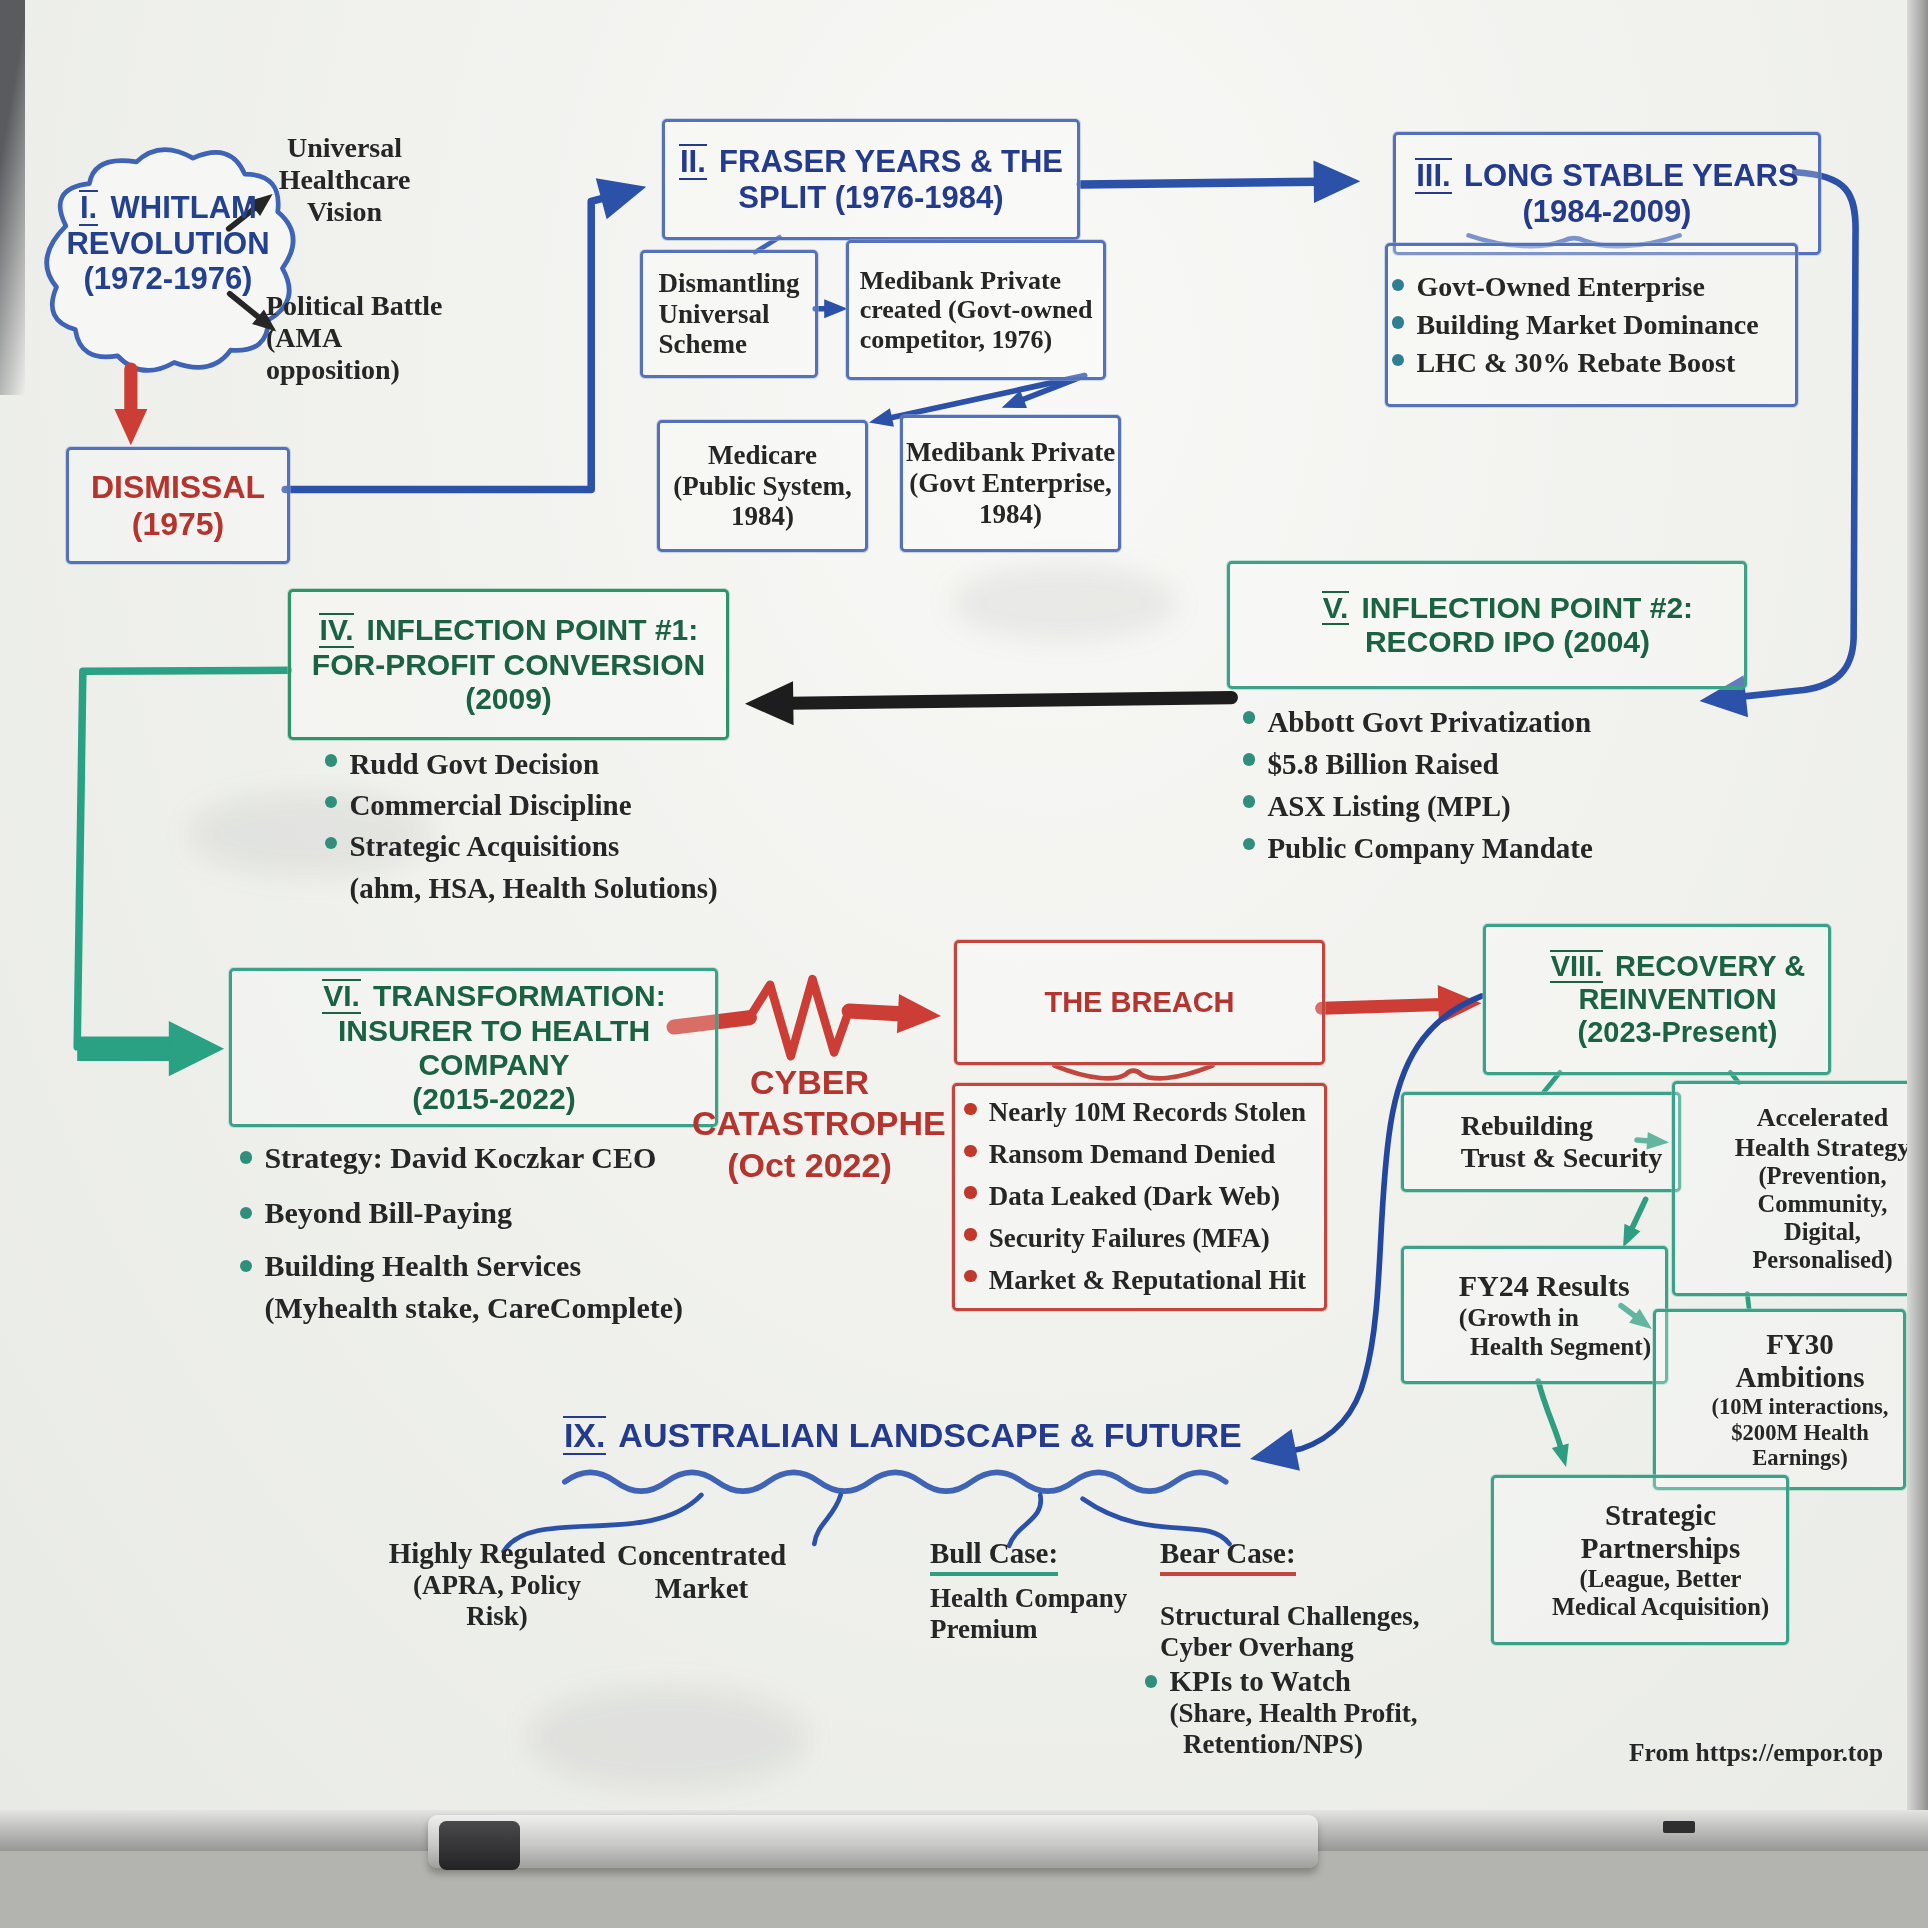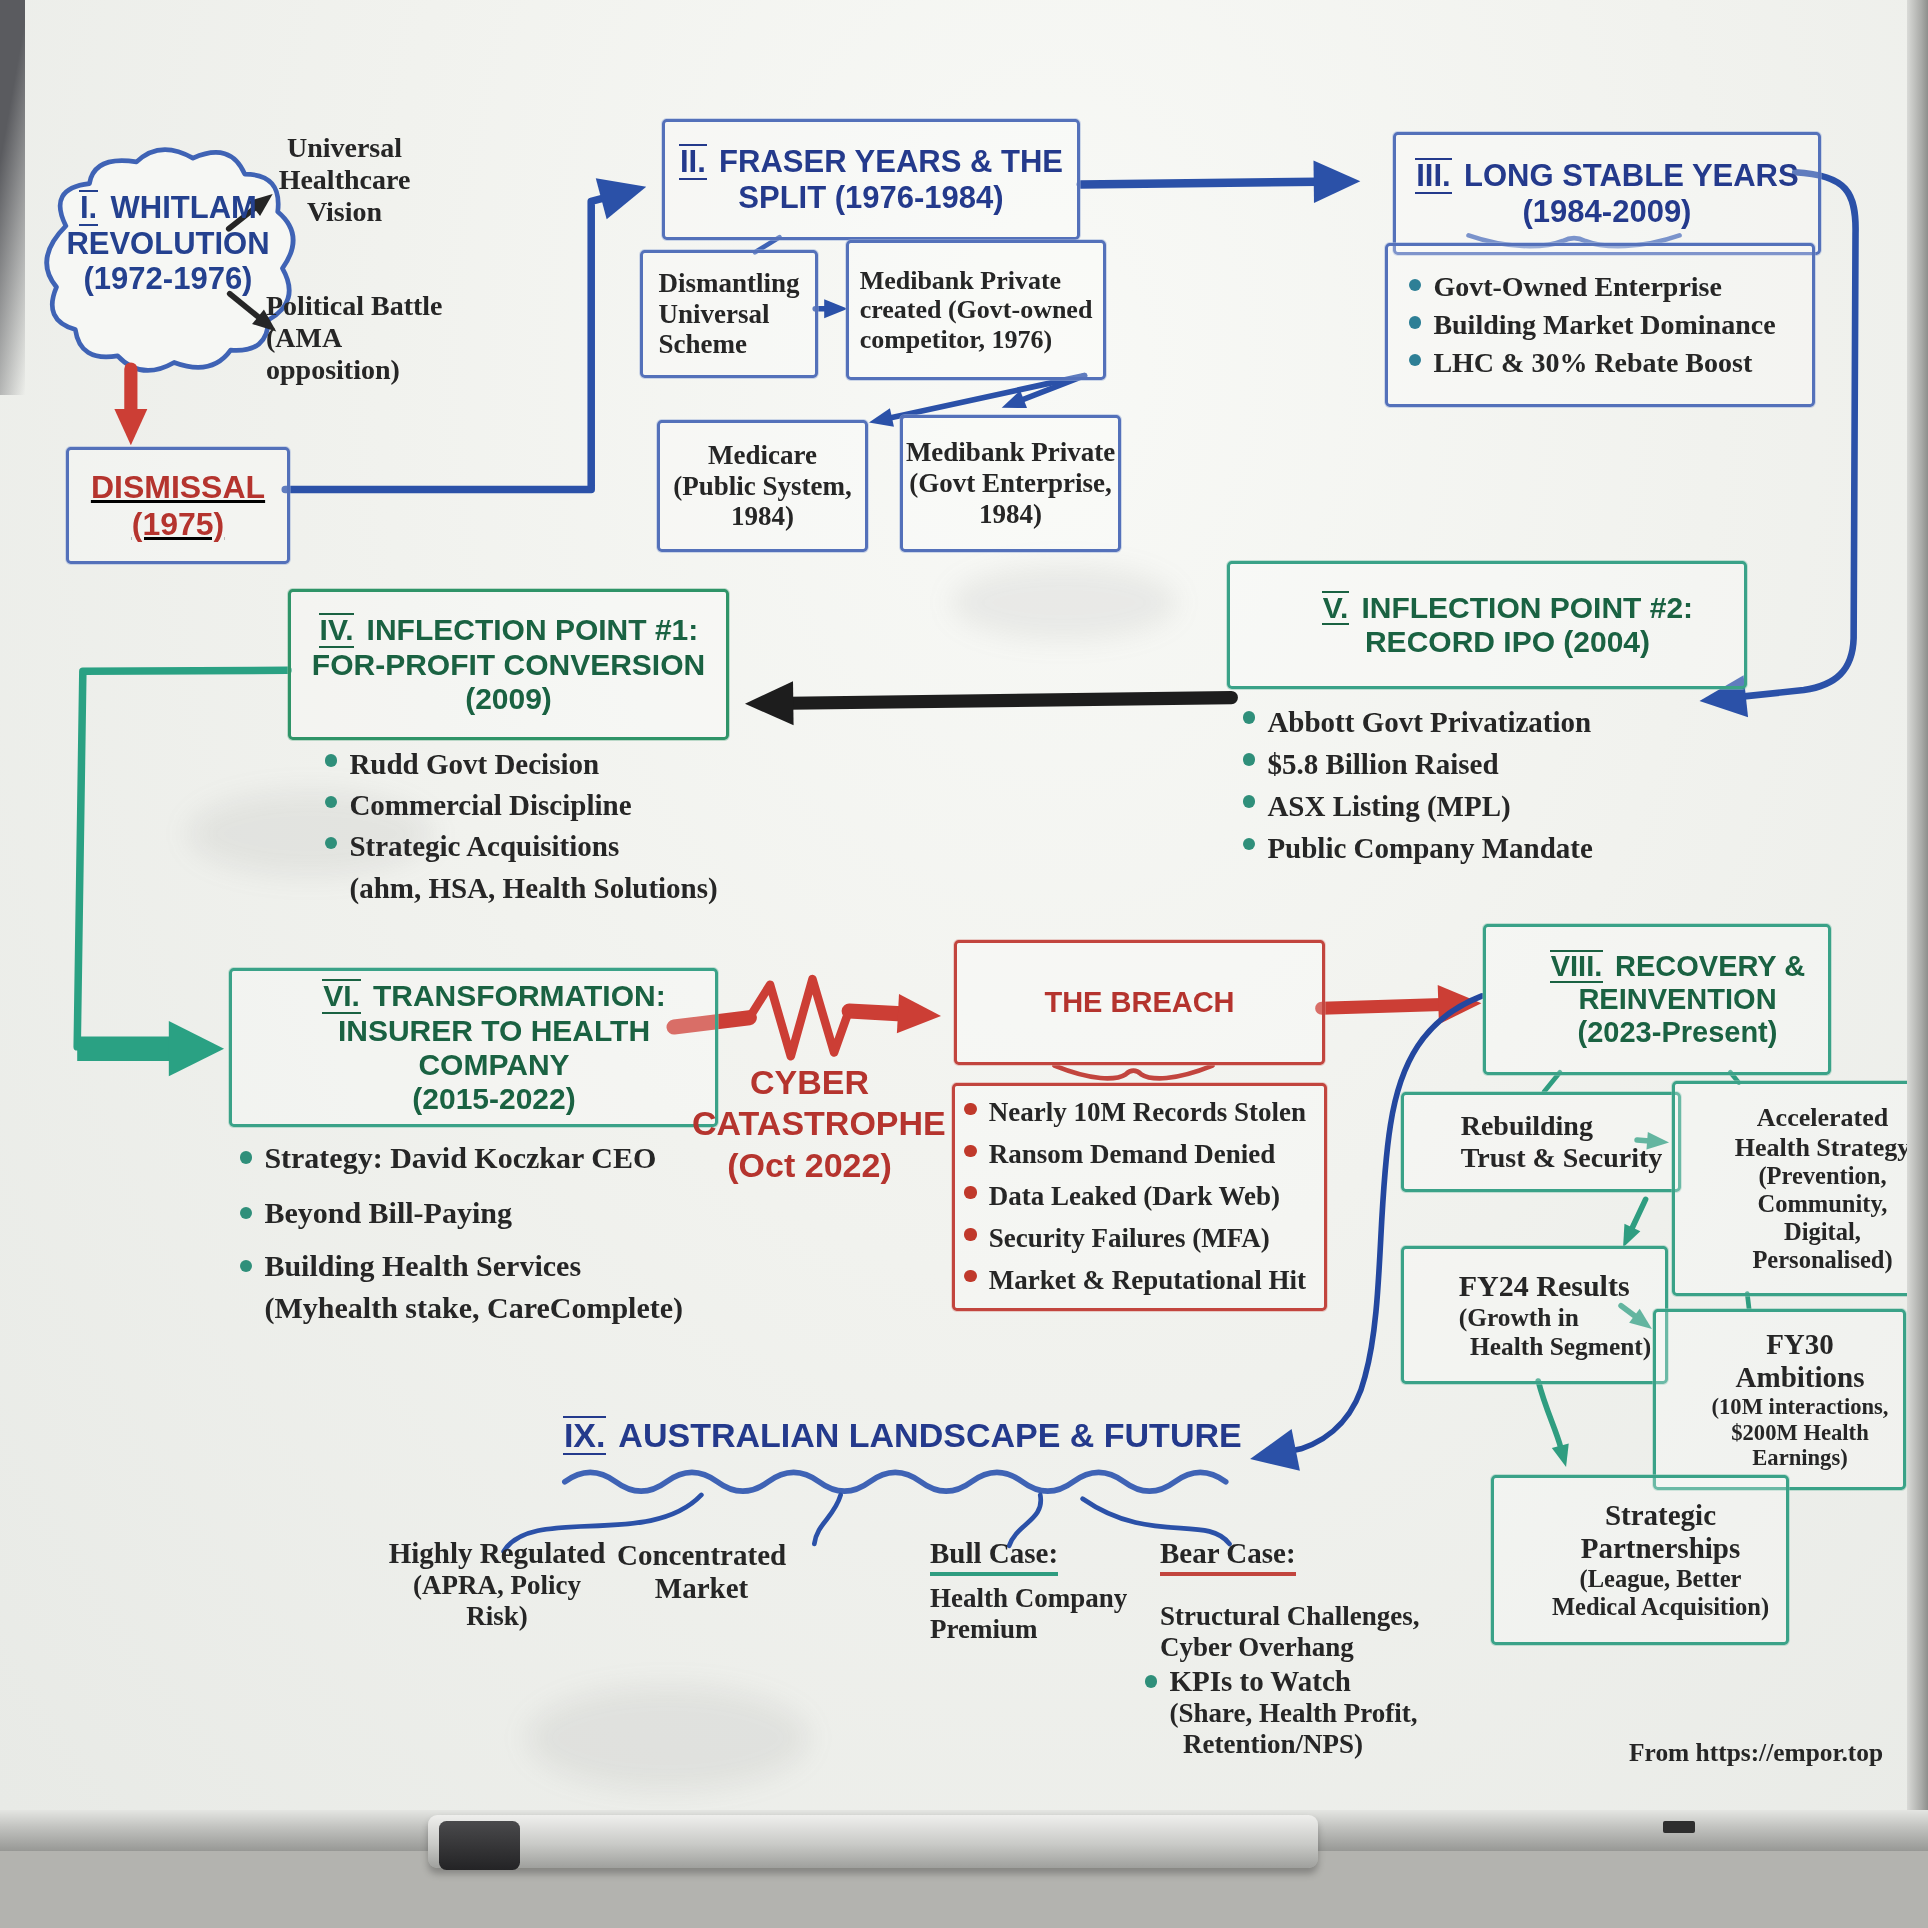--- a/index.html
+++ b/index.html
@@ -189,21 +189,21 @@
     <div>Universal</div>
     <div>Healthcare</div>
     <div>Vision</div>
   </div>
 
   <div class="abs nb tx-black t30" style="left:266px;top:290px;width:207px;">
     <div>Political Battle</div>
     <div>(AMA opposition)</div>
   </div>
 
-  <div class="box b-blue" style="left:66px;top:447px;width:218px;height:111px;text-decoration:underline;">
+  <div class="box b-blue" style="left:66px;top:447px;width:218px;height:111px;">
     <div class="ctr nb tx-red t34">
       <div>DISMISSAL</div>
       <div>(1975)</div>
     </div>
   </div>
 
   <div class="box b-blue" style="left:662px;top:119px;width:412px;height:115px;">
     <div class="ctr nb tx-navy t33">
       <div><span class="rn">II.</span> <span>FRASER YEARS &amp; THE</span></div>
       <div>SPLIT (1976-1984)</div>
@@ -242,21 +242,21 @@
     </div>
   </div>
 
   <div class="box b-blue" style="left:1373px;top:132px;width:422px;height:117px;margin-left:20px;">
     <div class="ctr nb tx-navy t33">
       <div><span class="rn">III.</span> <span>LONG STABLE YEARS</span></div>
       <div>(1984-2009)</div>
     </div>
   </div>
 
-  <div class="box b-blue" style="left:1385px;top:243px;width:403px;height:158px;align-items:flex-start;padding-left:21px;">
+  <div class="box b-blue" style="left:1385px;top:243px;width:403px;height:158px;align-items:flex-start;padding-left:4px;">
     <div class="nb tx-black t30" style="line-height:1.35;">
       <div class="bul">
           <span class="dot dot-cyan"></span>
           <span>Govt-Owned Enterprise</span>
         </div>
       <div class="bul">
           <span class="dot dot-cyan"></span>
           <span>Building Market Dominance</span>
         </div>
       <div class="bul">

